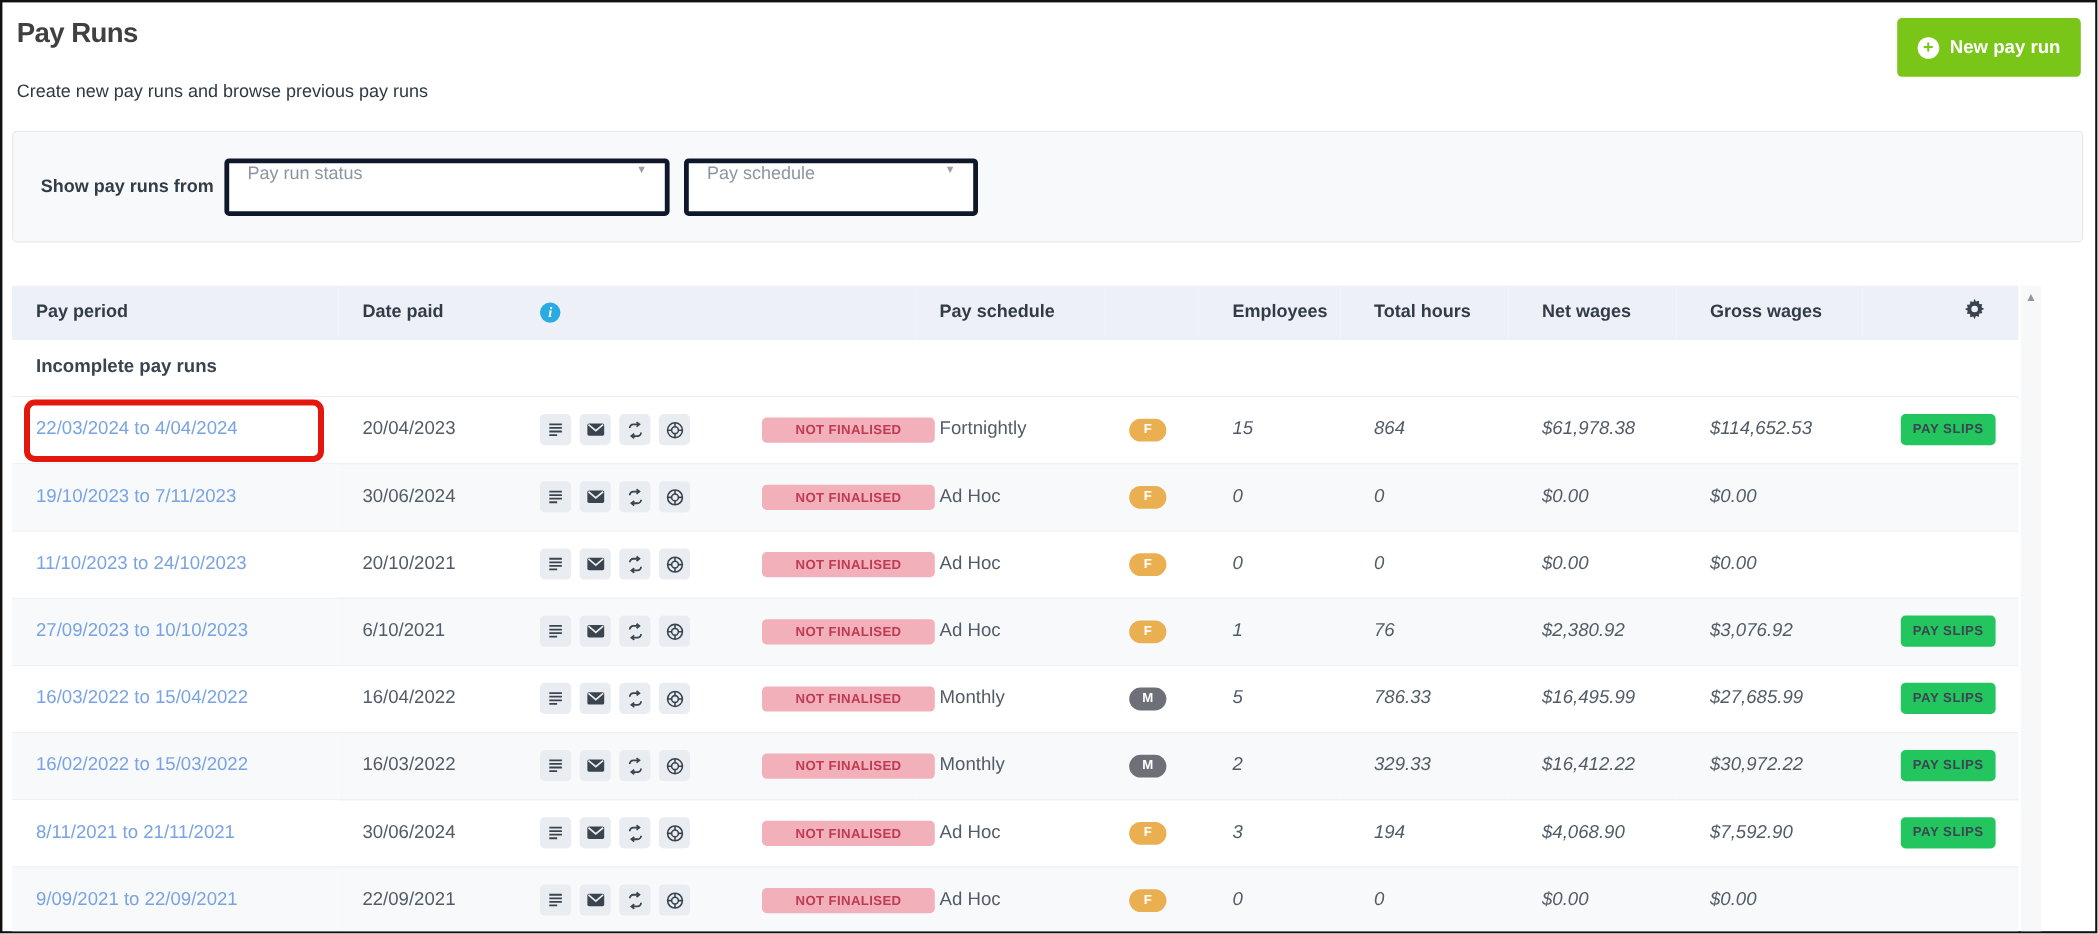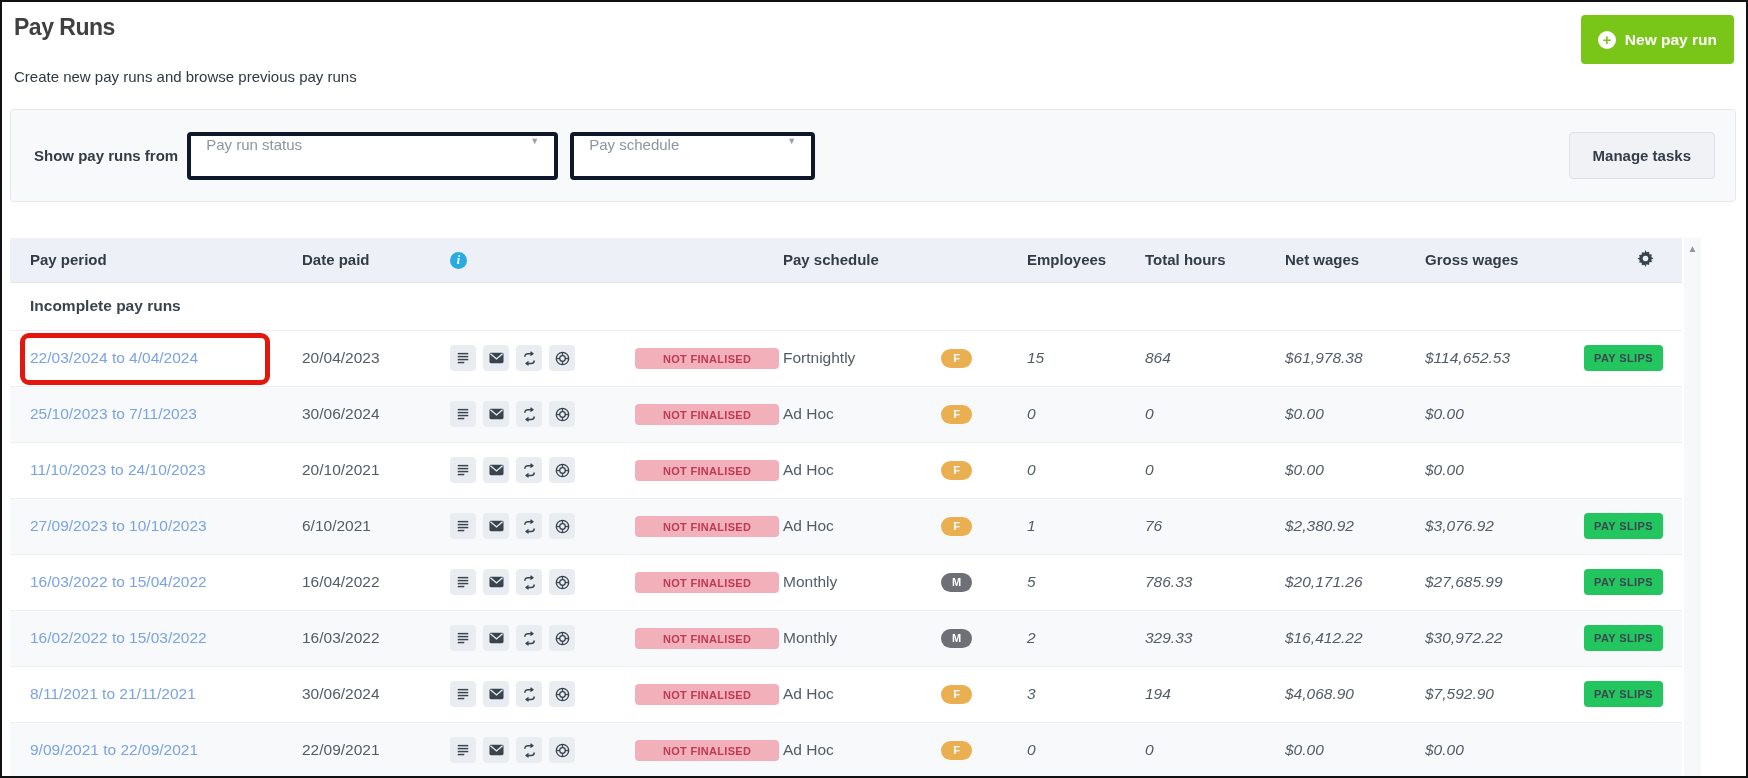--- a/index.html
+++ b/index.html
@@ -131,21 +131,20 @@
   <div class="filter-panel">
     <span class="filter-label">Show pay runs from</span>
     <div class="select-box select-status">
       <span>Pay run status</span>
       <span class="caret">▼</span>
     </div>
     <div class="select-box select-schedule">
       <span>Pay schedule</span>
       <span class="caret">▼</span>
     </div>
-    <button class="btn-manage-tasks">Manage tasks</button>
   </div>
 
   <div class="table-region">
     <table>
       <colgroup>
         <col style="width:272px">
           <col style="width:148px">
           <col style="width:185px">
         <col style="width:148px">
           <col style="width:158px">
@@ -244,21 +243,21 @@
         <td class="col-num">15</td>
         <td class="col-num">864</td>
         <td class="col-num">$61,978.38</td>
         <td class="col-num">$114,652.53</td>
         <td>
           <button class="btn-payslips">PAY SLIPS</button>
         </td>
       </tr>
           <tr class="alt">
         <td class="period-cell">
-          <a class="period-link">25/10/2023 to 7/11/2023</a>
+          <a class="period-link">19/10/2023 to 7/11/2023</a>
           
         </td>
         <td>30/06/2024</td>
         <td>
           <div class="icon-group">
             <button class="icon-btn">
               <span>
                 <svg width="14" height="14" viewBox="0 0 16 16" fill="none" stroke="currentColor" stroke-width="1.7">
                       <line x1="2" y1="3" x2="14" y2="3"></line>
                       <line x1="2" y1="6.4" x2="14" y2="6.4"></line>
@@ -496,21 +495,21 @@
         </td>
         <td>
           <span class="status-badge">NOT FINALISED</span>
         </td>
         <td>Monthly</td>
         <td>
           <span class="schedule-pill" style="background: rgb(109, 112, 118);">M</span>
         </td>
         <td class="col-num">5</td>
         <td class="col-num">786.33</td>
-        <td class="col-num">$20,171.26</td>
+        <td class="col-num">$16,495.99</td>
         <td class="col-num">$27,685.99</td>
         <td>
           <button class="btn-payslips">PAY SLIPS</button>
         </td>
       </tr>
           <tr class="alt">
         <td class="period-cell">
           <a class="period-link">16/02/2022 to 15/03/2022</a>
           
         </td>

